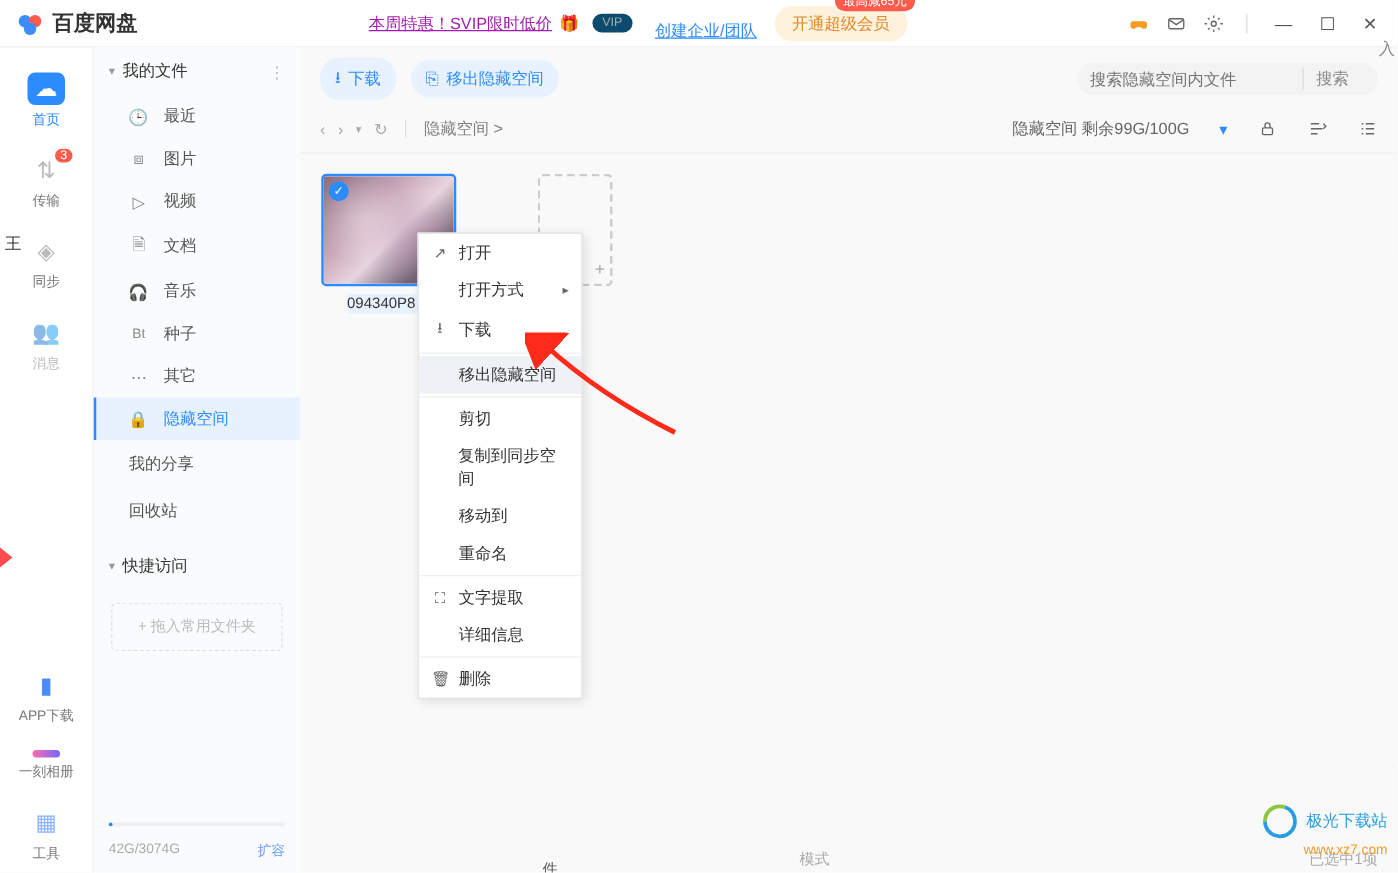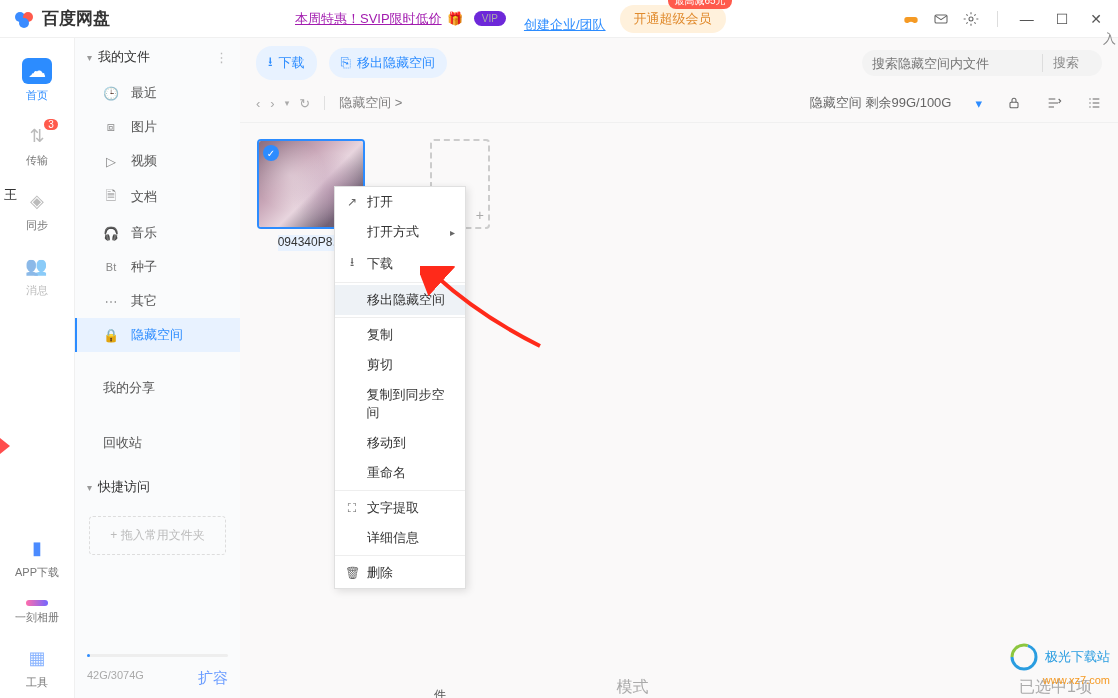--- a/index.html
+++ b/index.html
@@ -4,21 +4,21 @@
   <style>
     * { margin:0; padding:0; box-sizing:border-box; font-family: "Microsoft YaHei", Arial, sans-serif; }
     body { width:1118px; height:698px; background:#fff; overflow:hidden; position:relative; font-size:13px; color:#333;}
     
     
     .titlebar { height:38px; display:flex; align-items:center; padding:0 12px; border-bottom:1px solid #f0f0f0; }
     .logo { display:flex; gap:6px; font-size:17px; font-weight:bold; cursor:pointer;}
     .logo-icon { width:24px; height:24px; }
     .promo { margin-left:185px; display:flex; align-items:center; gap:6px; }
     .promo-text { color:#a21caf; font-size:13px;text-decoration:underline; }
-    .vip-pill { background:#6d28d9; color:#aaa; font-size:10px; padding:2px 8px; border-radius:10px; margin-left:10px;}
+    .vip-pill { background:#0c4a6e; color:#aaa; font-size:10px; padding:2px 8px; border-radius:10px; margin-left:10px;}
     .link-team { color:#2c8cff; margin-left:18px; font-size:13px; text-decoration:underline;margin-top:12px;}
     .open-vip { background:#fff1dc; color:#e08a2c; border-radius:14px; padding:5px 14px; font-size:13px; margin-left:14px; position:relative; cursor:pointer;}
     .discount-badge { position:absolute; top:-12px; right:-6px; background:#ff5a4c; color:#fff; font-size:10px; padding:1px 6px; border-radius:8px;}
     .title-right { margin-left:auto; display:flex; align-items:center; gap:14px; }
     .title-right .icon { width:16px; height:16px; fill:#666; cursor:pointer;}
     .win-btn { font-size:14px; color:#555; cursor:pointer; padding:0 4px;}
     .divider-v { width:1px; height:16px; background:#ddd; margin:0 4px;}
     
     
     .shell { display:flex; height:calc(100% - 38px); }
@@ -33,27 +33,27 @@
     
     
     .sidebar { width:165px; background:#fafbfc; display:flex; flex-direction:column; }
     .sidebar-header { display:flex; align-items:center; padding:10px 12px; font-size:13px; color:#333; font-weight:500;}
     .sidebar-header .chev { color:#999; margin-right:6px; font-size:10px;}
     .sidebar-header .dots { margin-left:auto; color:#bbb;}
     .sb-item { display:flex; align-items:center; gap:12px; padding:8px 10px 8px 28px; cursor:pointer; font-size:13px; color:#555;}
     .sb-item .sb-icon { width:16px; text-align:center; color:#888;}
     .sb-item.active { background:#e8f2ff; color:#2c8cff; border-left:2px solid #2c8cff; padding-left:26px;}
     .sb-item.active .sb-icon { color:#2c8cff;}
-    .sb-plain { padding:10px 10px 10px 28px; font-size:13px; color:#555; cursor:pointer;margin-top:17px;}
+    .sb-plain { padding:10px 10px 10px 28px; font-size:13px; color:#555; cursor:pointer;}
     .quick-drop { margin:10px 14px; border:1px dashed #ddd; border-radius:4px; text-align:center; color:#bbb; font-size:12px; padding:10px 0;}
     .storage { margin-top:auto; padding:0 12px 12px; display:flex; align-items:center; gap:8px;}
     .storage-bar { flex:1; height:3px; background:#eee; border-radius:2px; position:relative;}
     .storage-fill { position:absolute; left:0; top:0; bottom:0; width:2%; background:#2c8cff; border-radius:2px;}
     .storage-text { font-size:11px; color:#aaa;}
-    .expand-link { font-size:15px; color:#6a9cff;}
+    .expand-link { font-size:11px; color:#6a9cff;}
     
     
     .main { flex:1; display:flex; flex-direction:column; background:#faf9f9;}
     .actionbar { display:flex; align-items:center; gap:12px; padding:8px 16px;}
     .act-btn { display:flex; align-items:center; gap:6px; padding:6px 12px; border-radius:16px; background:#e8f2ff; color:#2c8cff; font-size:13px; cursor:pointer;}
     .searchwrap { margin-left:auto; display:flex; align-items:center; background:#f3f3f3; border-radius:16px; padding:4px 10px; width:240px;}
     .searchwrap input { border:none; outline:none; background:transparent; font-size:13px; color:#333; width:170px;}
     .search-btn { color:#888; font-size:13px; border-left:1px solid #ddd; padding-left:10px; cursor:pointer;}
     .pathbar { display:flex; align-items:center; gap:10px; padding:6px 16px 10px; border-bottom:1px solid #f0f0f0;}
     .path-nav { display:flex; align-items:center; gap:10px; color:#aaa;}
@@ -83,21 +83,21 @@
     .ctx-item { display:flex; align-items:center; padding:6px 10px; cursor:pointer; gap:8px;}
     .ctx-item:hover, .ctx-item.hover { background:#eef2f6;}
     .ctx-hr { height:1px; background:#eee; margin:2px 0;}
     .ctx-icon { width:14px; text-align:center; color:#666; font-size:12px;}
     .ctx-arrow { margin-left:auto; color:#666; font-size:10px;}
     
     
     .arrow-svg { position:absolute; left:420px; top:266px; width:130px; height:90px; z-index:25; pointer-events:none;}
     
     
-    .status { position:absolute; bottom:0; right:10px; width:calc(100% - 240px); height:22px; display:flex; align-items:center; padding:0 16px; font-size:16px; color:#aaa; justify-content:space-between;}
+    .status { position:absolute; bottom:0; right:0; width:calc(100% - 240px); height:22px; display:flex; align-items:center; padding:0 16px; font-size:12px; color:#aaa; justify-content:space-between;}
     .watermark { position:absolute; right:8px; bottom:26px; display:flex; align-items:center; gap:6px; font-size:13px; z-index:5;}
     .wm-logo { width:30px; height:30px; }
     .wm-text { color:#2a9de0; font-weight:500;}
     .wm-url { color:#f59a24; font-size:11px; position:absolute; right:0; bottom:-14px;}
     
     .red-triangle { position:absolute; left:0; top:438px; width:0; height:0; border-top:8px solid transparent; border-bottom:8px solid transparent; border-left:10px solid #ff4d4d; z-index:30;}
     .stray-char { position:absolute; left:4px; top:186px; font-size:13px; color:#333;}
     .stray-char2 { position:absolute; right:2px; top:30px; font-size:13px; color:#888;}
   </style>
 </head>
@@ -303,24 +303,20 @@
       <span>下载</span>
     </div>
   <div class="ctx-hr"></div>
   <div class="ctx-item hover">
       <span class="ctx-icon"></span>
       <span>移出隐藏空间</span>
     </div>
   <div class="ctx-hr"></div>
   <div class="ctx-item">
       <span class="ctx-icon"></span>
-      <span>复制</span>
-    </div>
-  <div class="ctx-item">
-      <span class="ctx-icon"></span>
       <span>剪切</span>
     </div>
   <div class="ctx-item">
       <span class="ctx-icon"></span>
       <span>复制到同步空间</span>
     </div>
   <div class="ctx-item">
       <span class="ctx-icon"></span>
       <span>移动到</span>
     </div>

